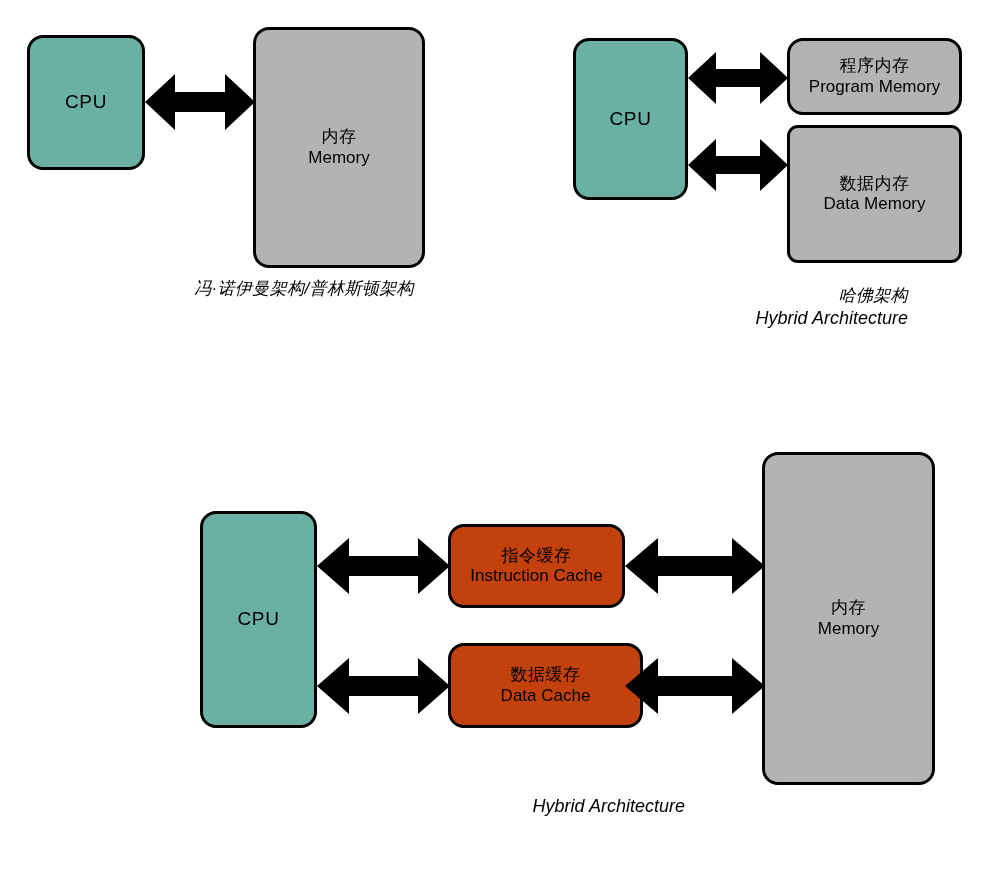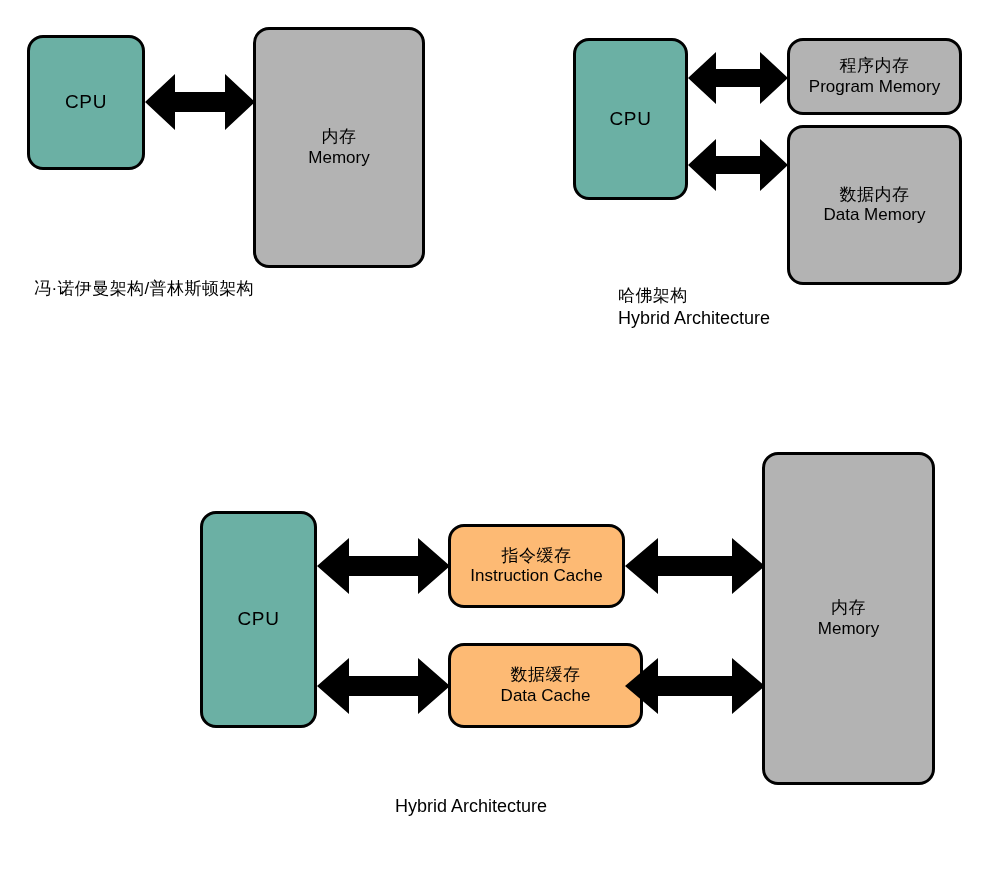--- a/index.html
+++ b/index.html
@@ -36,31 +36,32 @@
   }
   .box .en {
     font-size: 17px;
   }
   .box .single {
     font-size: 19px;
     letter-spacing: 0.6px;
   }
   .cpu   { background: #6BB0A4; }
   .mem   { background: #B3B3B3; }
-  .cache { background: #fdba74; }
+  .cache { background: #c2410c; }
 
   .arrow {
     position: absolute;
   }
   .arrow svg { display: block; width: 100%; height: 100%; }
 
   .caption {
     position: absolute;
-    text-align: left;
+    text-align: right;
     line-height: 1.32;
+    font-style: italic;
   }
   .caption .cn { font-size: 17px; display: block; letter-spacing: 0.4px; }
   .caption .en { font-size: 18px; display: block; }
 </style>
 </head>
 <body>
 
 <div id="canvas">
 
   <div class="box cpu" style="left:27px; top:35px; width:118px; height:135px;">
@@ -96,21 +97,21 @@
     <svg viewBox="0 0 100 56" preserveAspectRatio="none">
       <polygon points="0,28 28,2 28,19 72,19 72,2 100,28 72,54 72,37 28,37 28,54" fill="#000000"></polygon>
     </svg>
   </div>
 
   <div class="box mem" style="left:787px; top:38px; width:175px; height:77px;">
     <span class="cn">程序内存</span>
     <span class="en">Program Memory</span>
   </div>
 
-  <div class="box mem" style="left:787px; top:125px; width:175px; height:160px;">
+  <div class="box mem" style="left:787px; top:125px; width:175px; height:138px;border-radius:11px;">
     <span class="cn">数据内存</span>
     <span class="en">Data Memory</span>
   </div>
 
   <div class="caption" style="left:618px; top:285px; width:290px;">
     <span class="cn">哈佛架构</span>
     <span class="en">Hybrid Architecture</span>
   </div>
 
   <div class="box cpu" style="left:200px; top:511px; width:117px; height:217px;">

